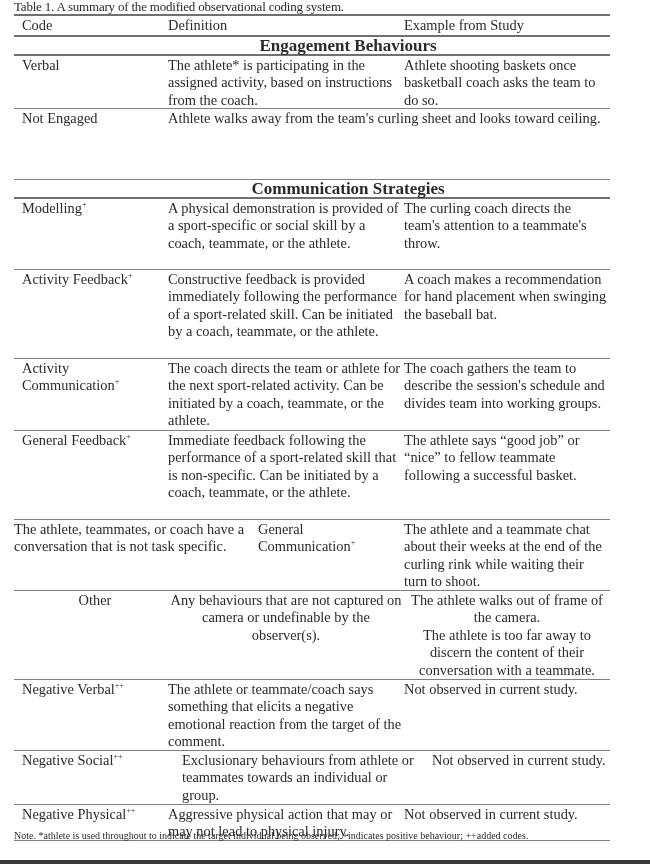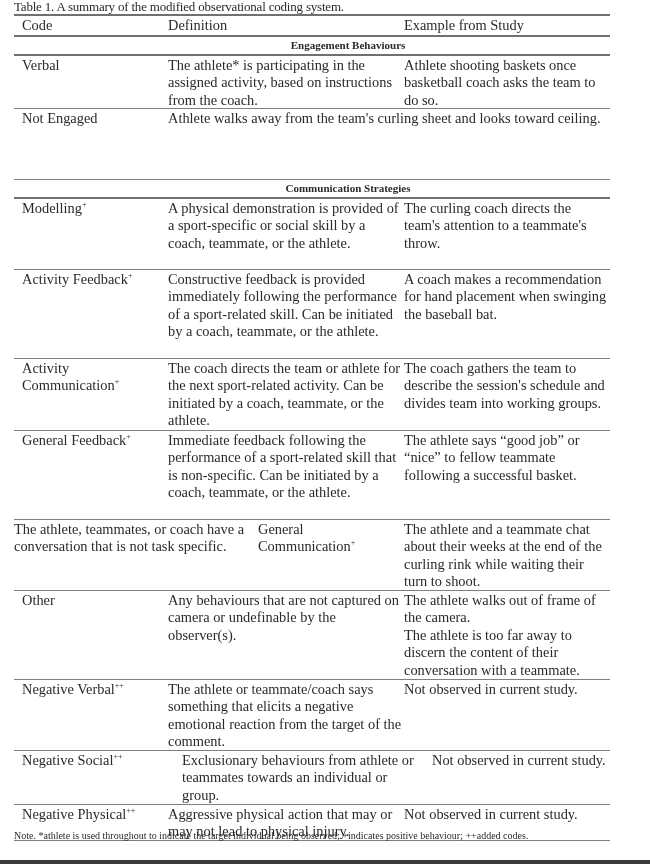--- a/index.html
+++ b/index.html
@@ -16,21 +16,21 @@
       position: absolute; left: 14px; top: 14px; width: 596px;
       border-top: 2px solid #707070;
     }
     .row { display: flex; border-bottom: 1.5px solid #808080; }
     .row.header { border-bottom: 2px solid #707070; }
     .cell { font-size: 14.4px; line-height: 17.6px; padding: 1px 0 0 0; }
     .c1 { width: 154px; padding-left: 8px; flex: none; box-sizing: border-box; }
     .c2 { width: 236px; padding-left: 0px; flex: none; box-sizing: border-box; }
     .c3 { flex: 1; padding-left: 0px; box-sizing: border-box; }
     .section {
-      text-align: center; font-weight: bold; font-size: 11px; line-height: 17px;
+      text-align: center; font-weight: bold; font-size: 17px; line-height: 17px;
       border-bottom: 2px solid #707070; padding-left: 72px;
     }
     .sup { font-size: 8px; vertical-align: super; line-height: 0; }
     .note {
       position: absolute; left: 4px; top: 826px; width: 600px;
       font-size: 10px; line-height: 19px; text-indent: 10px;
     }
     .bottom-bar {
       position: absolute; left: 0; top: 860px; width: 650px; height: 4px; background: #3a3a3a;
     }
@@ -79,21 +79,21 @@
   <div class="row" style="height:88px;">
     <div class="cell c1"><span>General Feedback</span><span class="sup">+</span></div>
     <div class="cell c2">Immediate feedback following the performance of a sport-related skill that is non-specific. Can be initiated by a coach, teammate, or the athlete.</div>
     <div class="cell c3">The athlete says “good job” or “nice” to fellow teammate following a successful basket.</div>
   </div>
   <div class="row" style="height:70px;">
     <div class="cell c2">The athlete, teammates, or coach have a conversation that is not task specific.</div>
     <div class="cell c1" style="padding-right:30px;"><span>General Communication</span><span class="sup">+</span></div>
     <div class="cell c3">The athlete and a teammate chat about their weeks at the end of the curling rink while waiting their turn to shoot.</div>
   </div>
-  <div class="row" style="height:88px;">
+  <div class="row" style="height:88px;text-align:center;">
     <div class="cell c1"><span>Other</span><span class="sup"></span></div>
     <div class="cell c2">Any behaviours that are not captured on camera or undefinable by the observer(s).</div>
     <div class="cell c3">
       <div>The athlete walks out of frame of the camera.</div>
       <div>The athlete is too far away to discern the content of their conversation with a teammate.</div>
     </div>
   </div>
   <div class="row" style="height:70px;">
     <div class="cell c1"><span>Negative Verbal</span><span class="sup">++</span></div>
     <div class="cell c2">The athlete or teammate/coach says something that elicits a negative emotional reaction from the target of the comment.</div>

